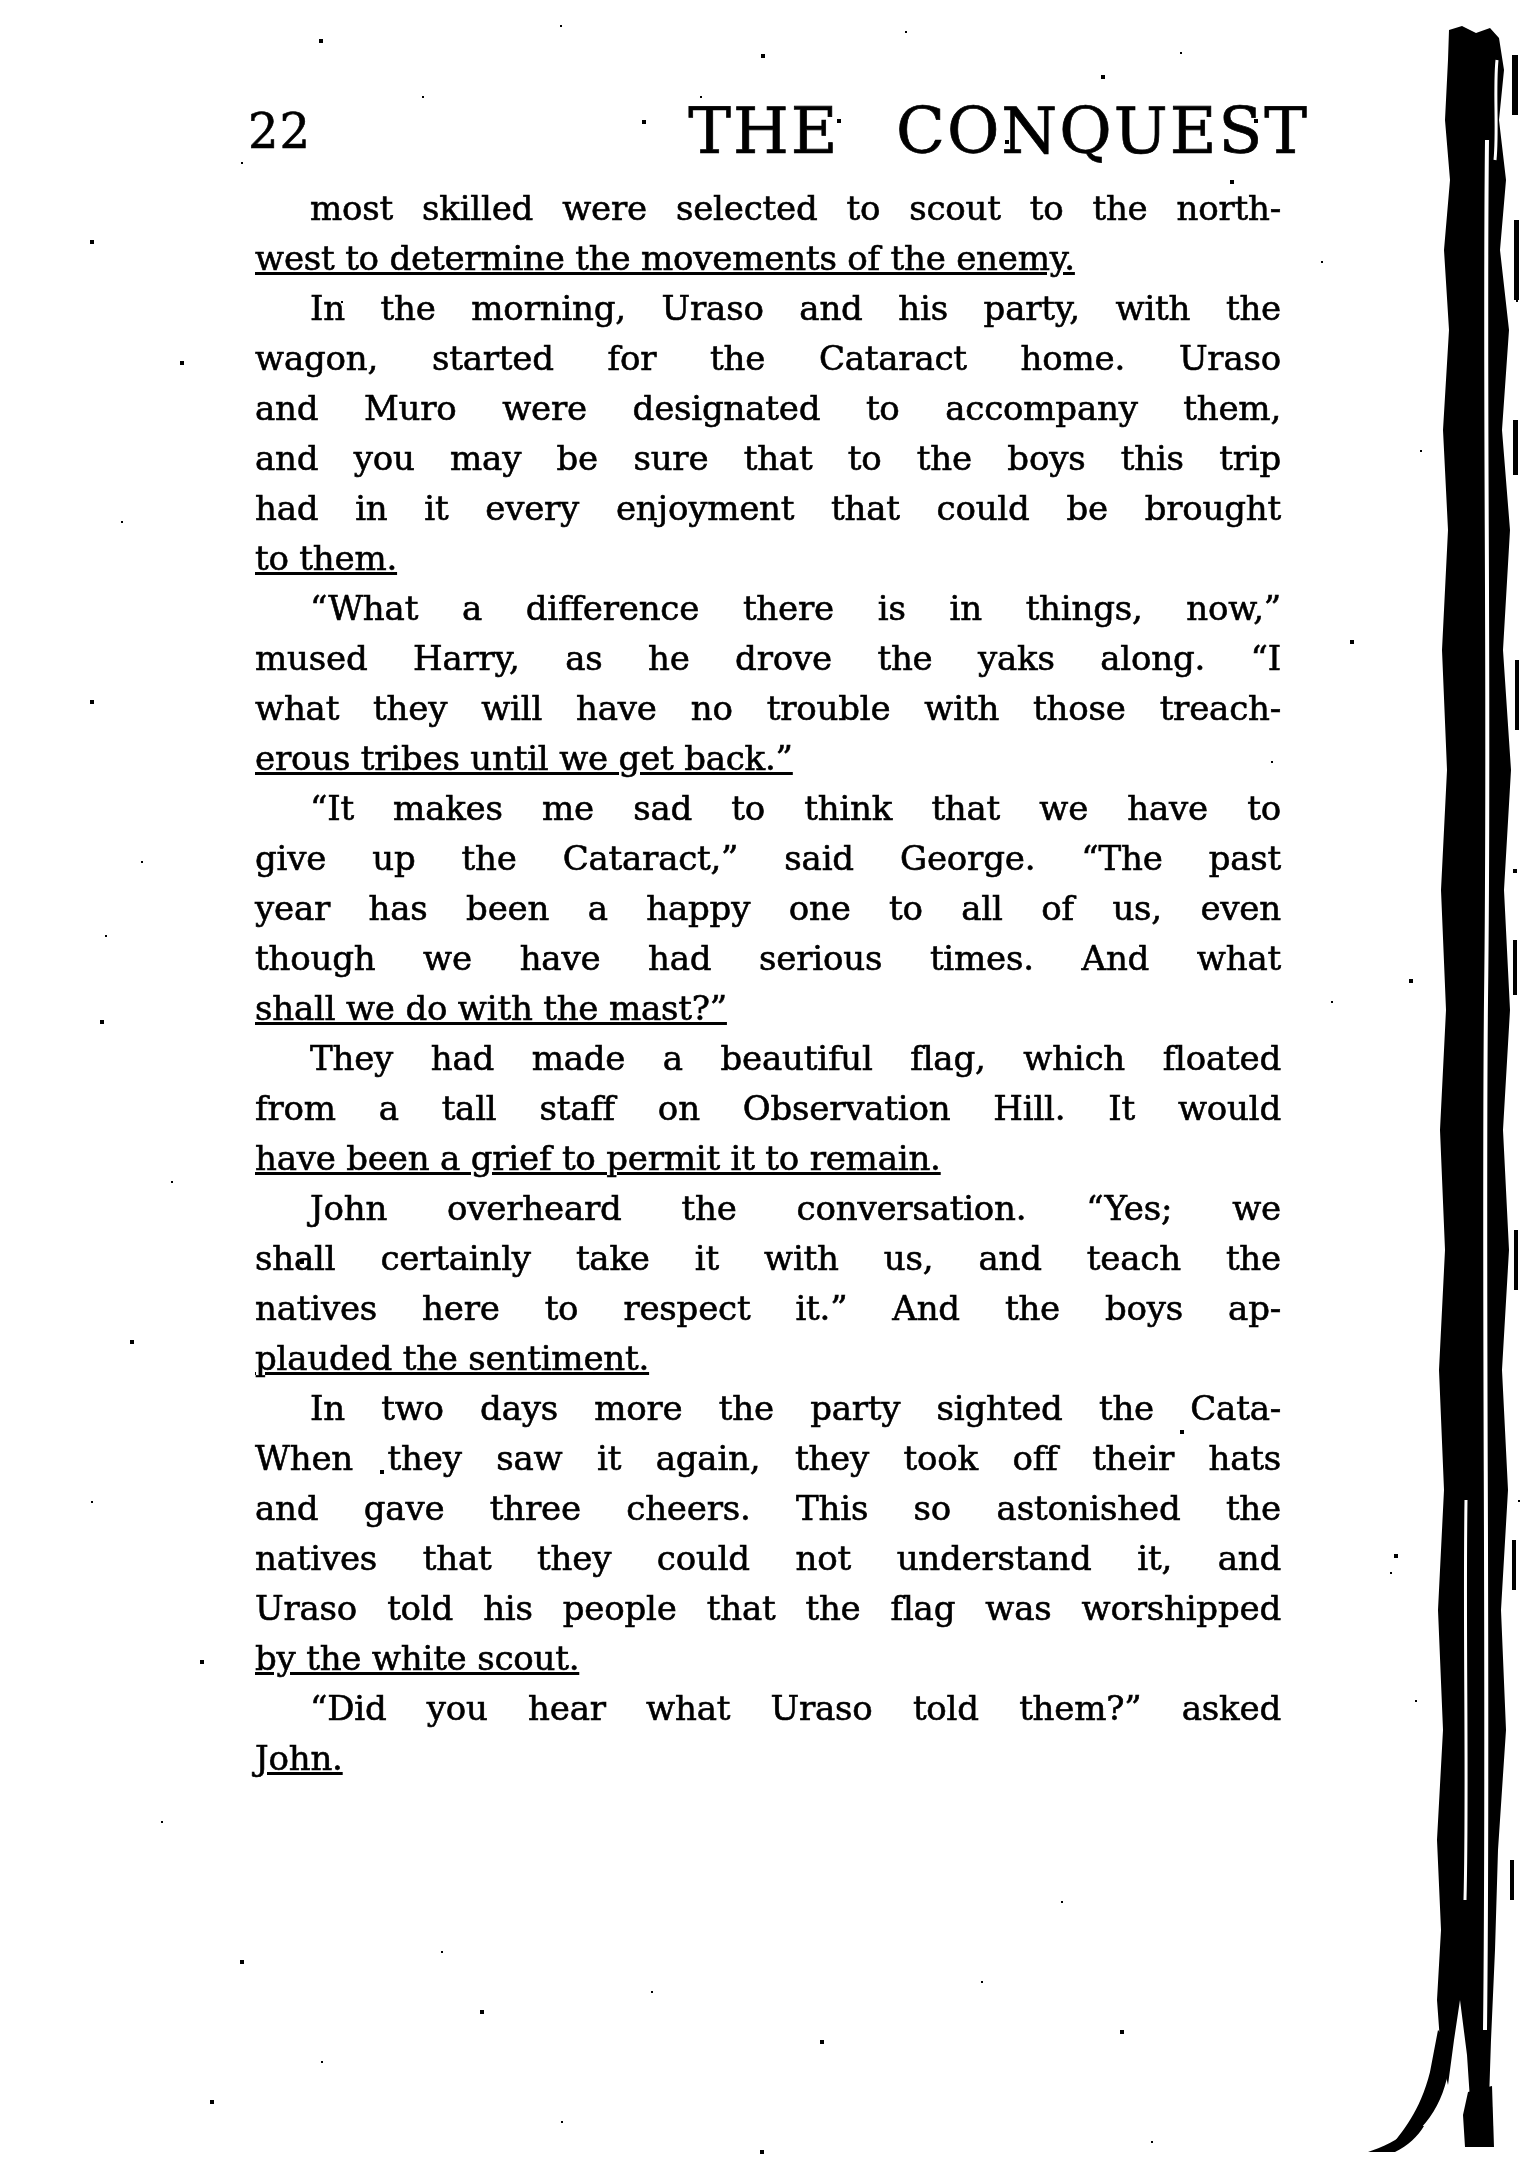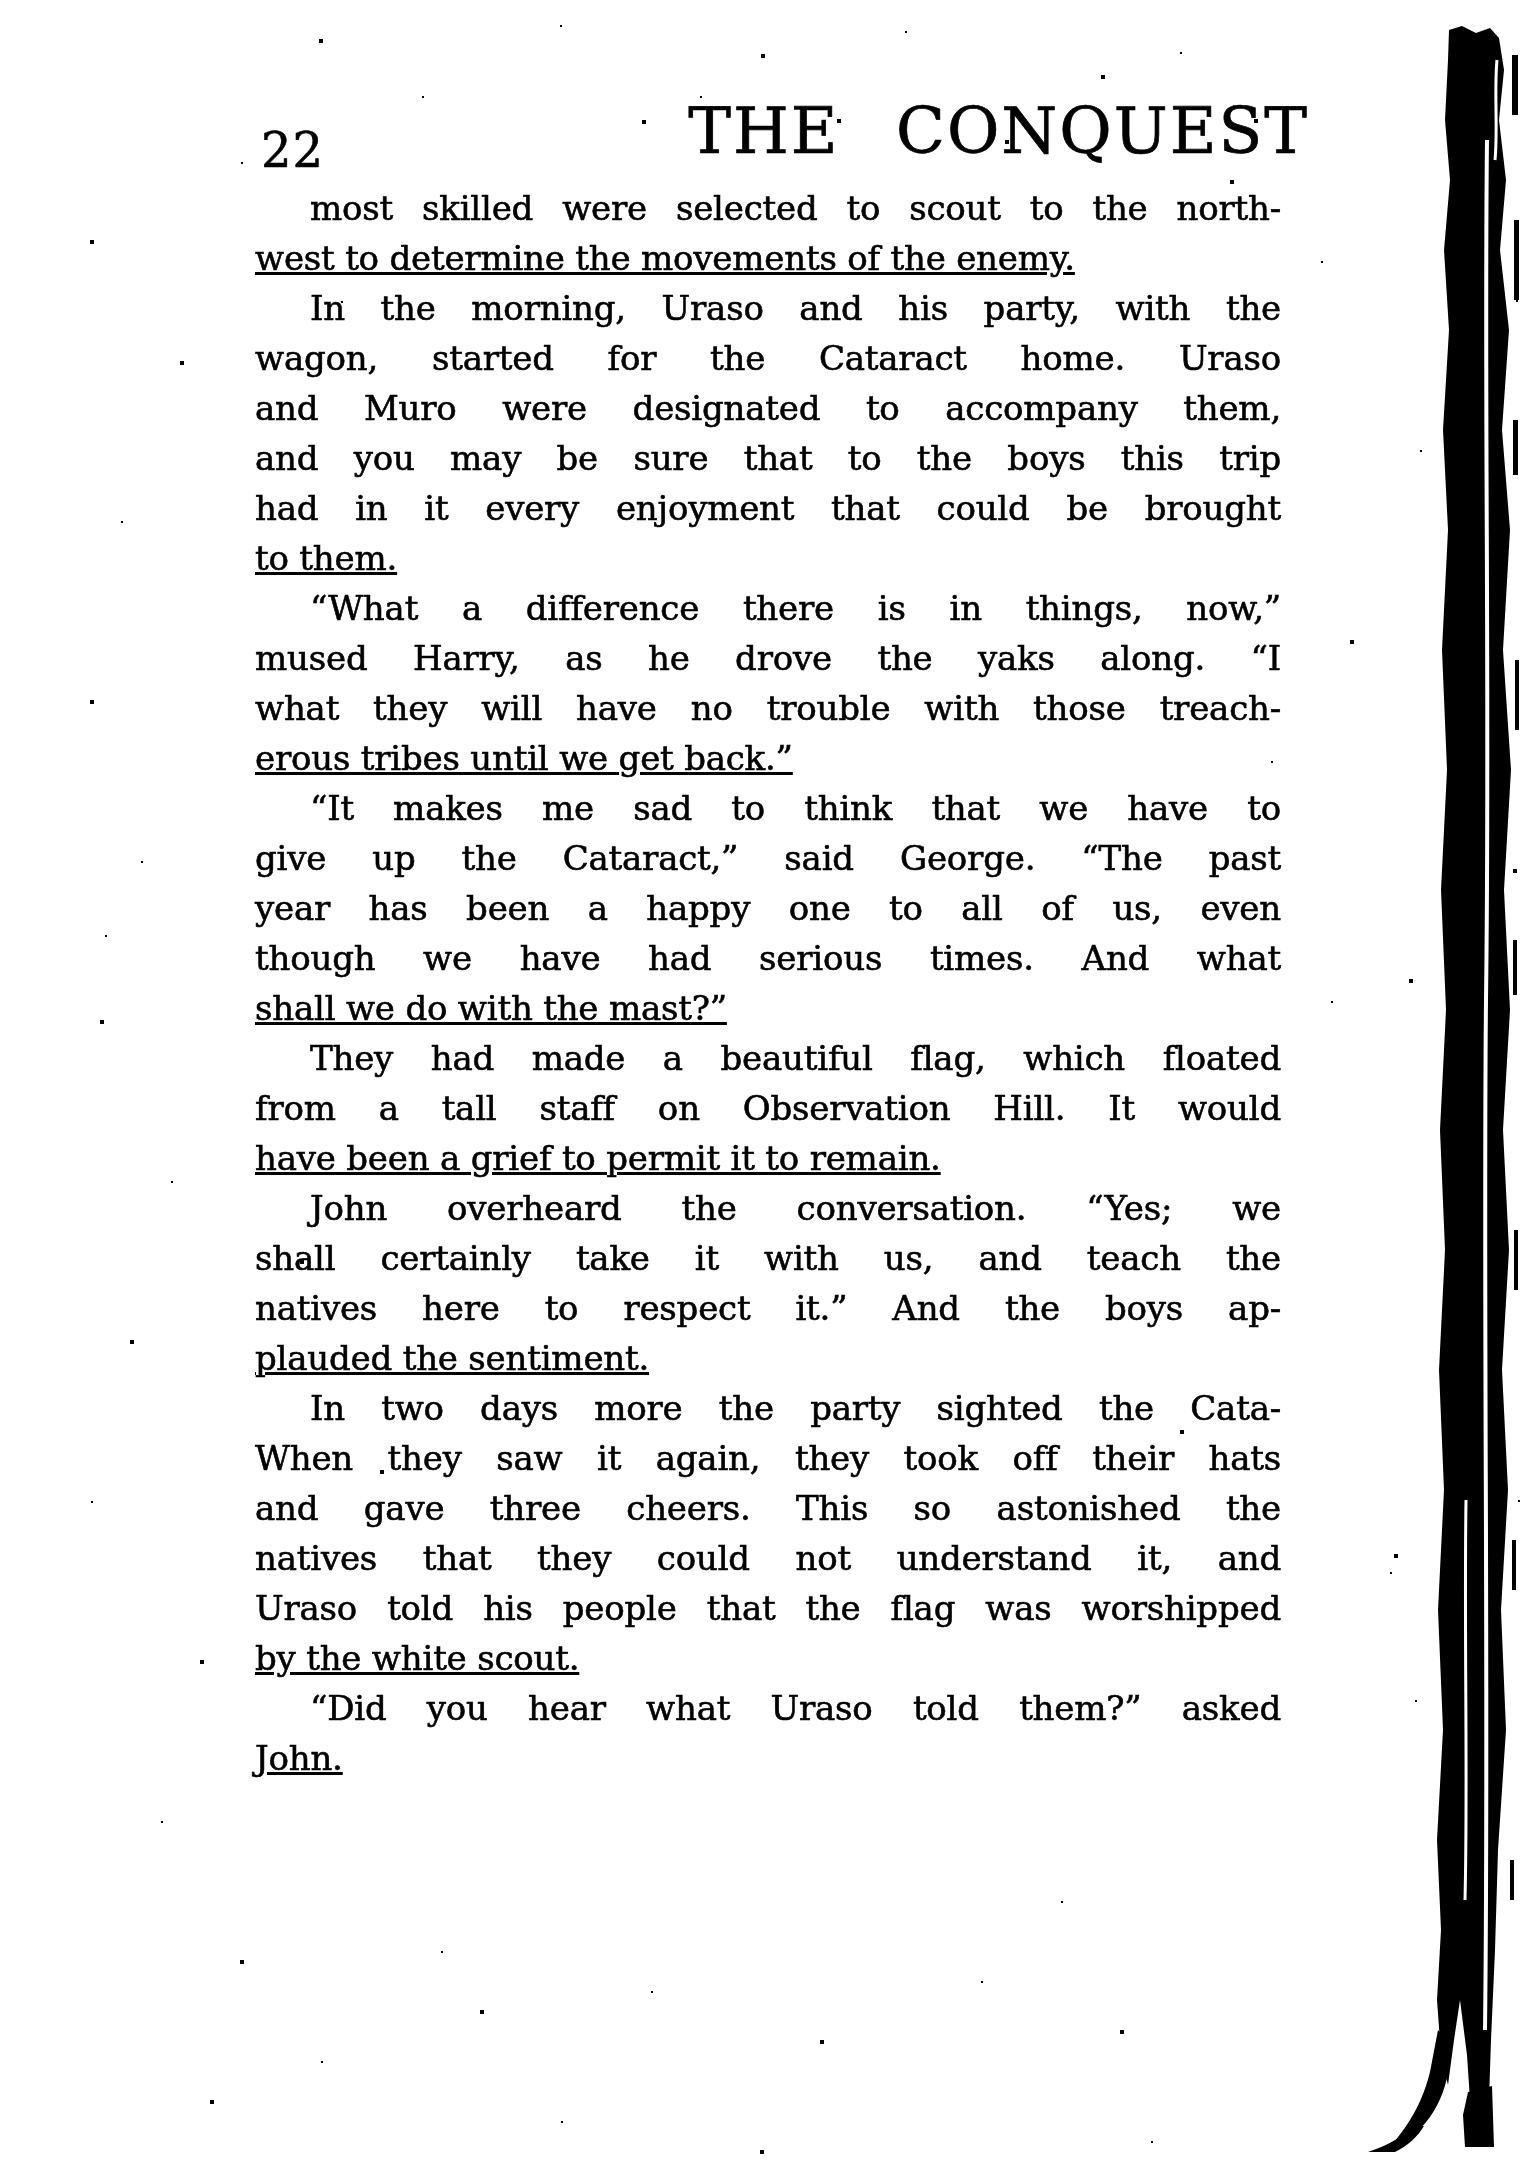--- a/index.html
+++ b/index.html
@@ -7,24 +7,23 @@
     position:relative;
     width:1532px;height:2179px;
     background:#ffffff;
     overflow:hidden;
     font-family:"DejaVu Serif", serif;
     color:#000;
   }
   
   .folio{
     position:absolute;
-    left:261px;top:103px;
+    left:248px;top:103px;
     font-size:48px;line-height:56px;
     letter-spacing:1px;
-    margin-top:19px;
     -webkit-text-stroke:0.6px #000;
   }
   .running-title{
     position:absolute;
     left:255px;top:103px;width:1036px;
     text-align:right;
     font-size:64px;line-height:56px;
     letter-spacing:2px;
     word-spacing:34px;
     padding-left:18px;

